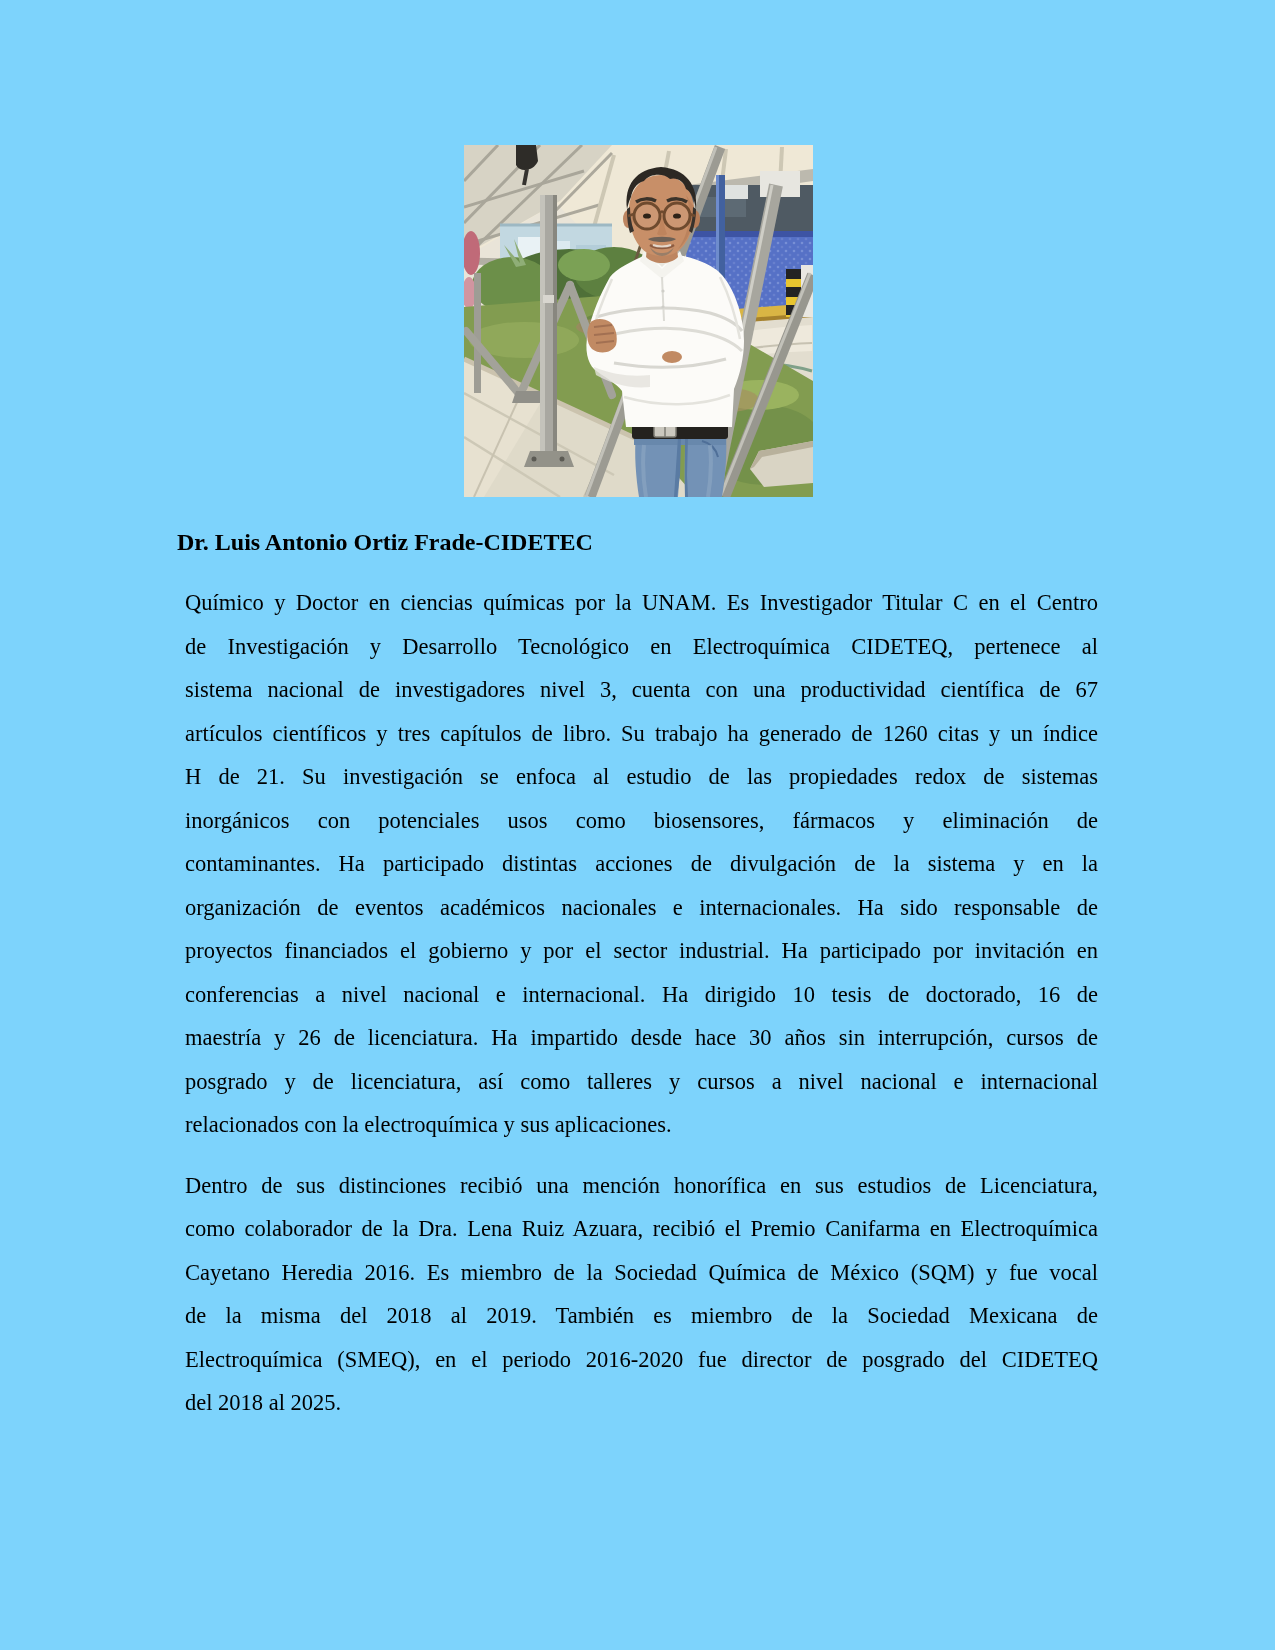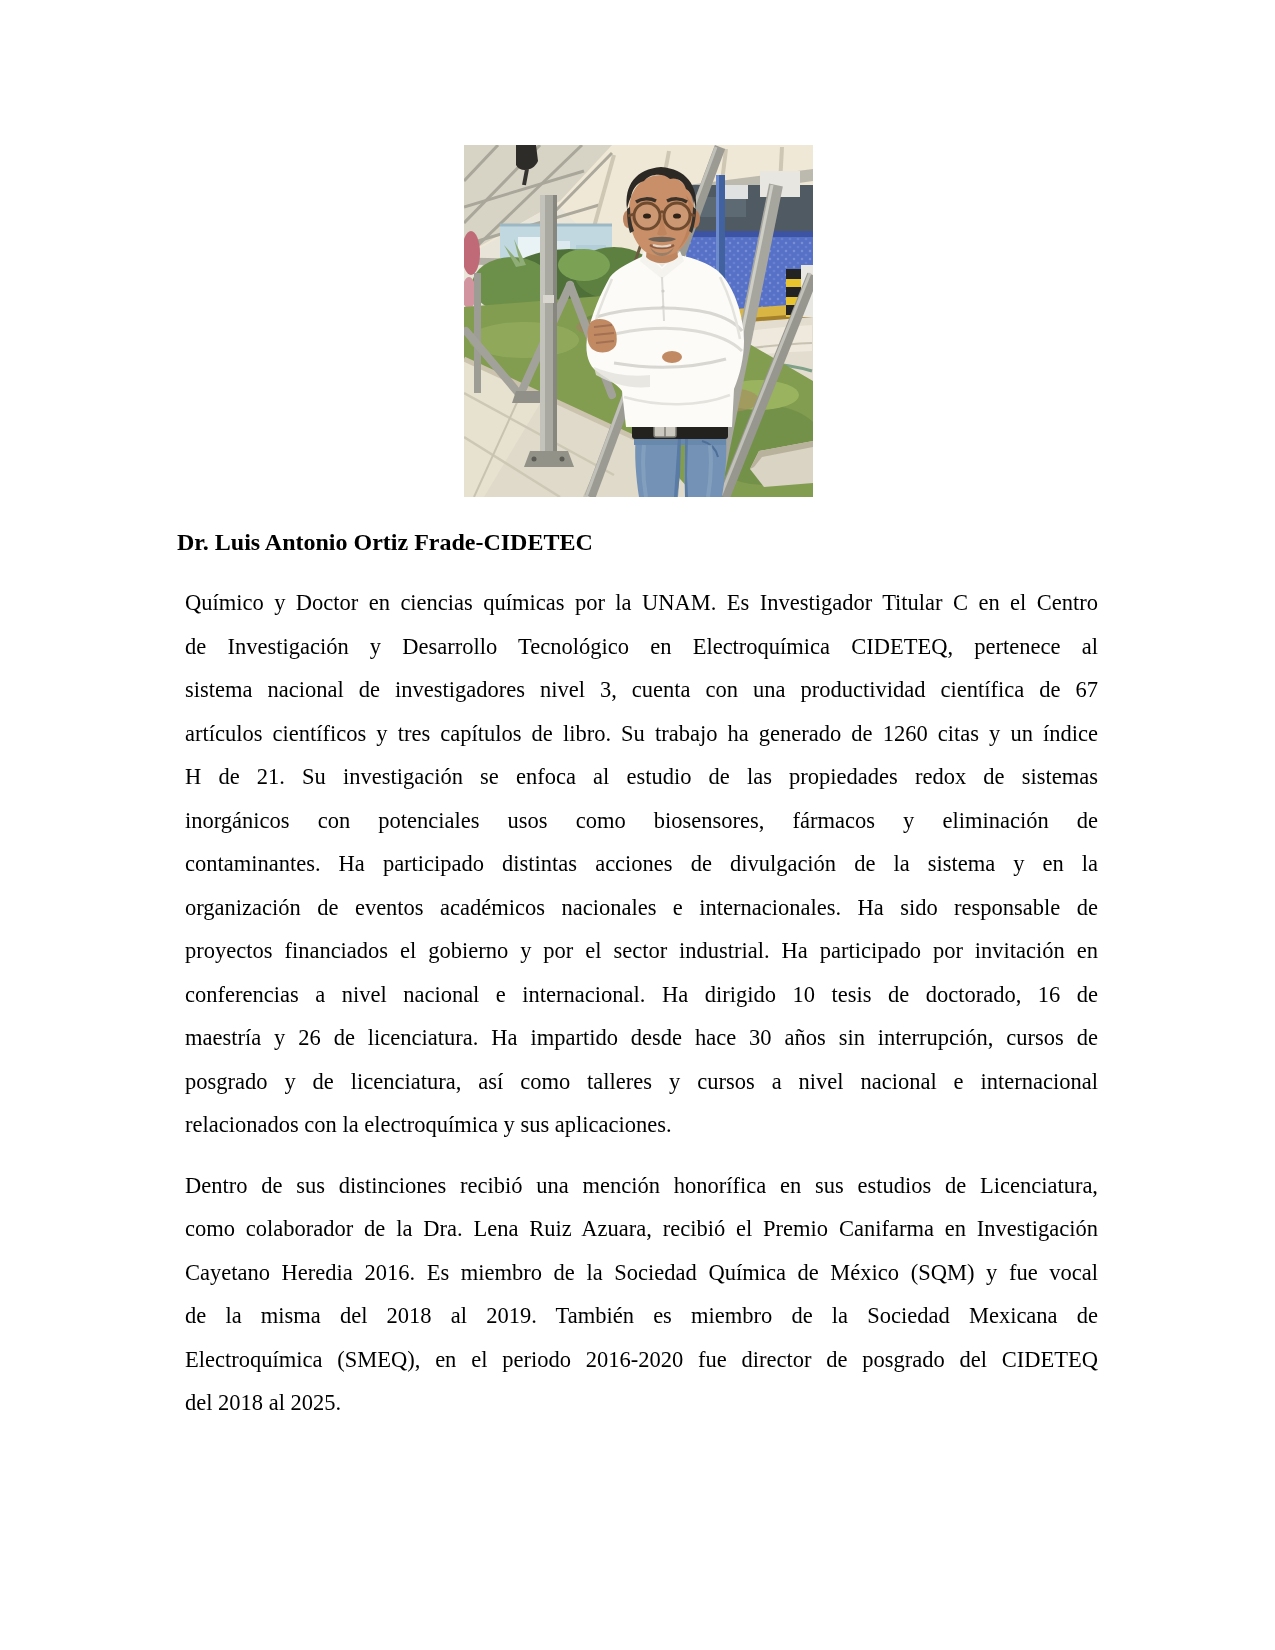--- a/index.html
+++ b/index.html
@@ -1,21 +1,21 @@
 <!DOCTYPE html>
 <html lang="es"><head>
 <meta charset="utf-8">
 <title>Document</title>
 <style>
   html,body{margin:0;padding:0;background:#888;}
   .page{
     position:relative;
     width:1275px;height:1650px;
     margin:0 auto;
-    background:#ffffff;
+    background:#7dd3fc;
     font-family:"Liberation Serif", serif;
     color:#000000;
     overflow:hidden;
   }
   .photo-figure{
     position:absolute;
     left:464px;top:145px;
     width:349px;height:352px;
     margin:0;padding:0;
   }
@@ -265,21 +265,21 @@
           <div class="line">contaminantes. Ha participado distintas acciones de divulgación de la sistema y en la</div>
           <div class="line">organización de eventos académicos nacionales e internacionales. Ha sido responsable de</div>
           <div class="line">proyectos financiados el gobierno y por el sector industrial. Ha participado por invitación en</div>
           <div class="line">conferencias a nivel nacional e internacional. Ha dirigido 10 tesis de doctorado, 16 de</div>
           <div class="line">maestría y 26 de licenciatura. Ha impartido desde hace 30 años sin interrupción, cursos de</div>
           <div class="line">posgrado y de licenciatura, así como talleres y cursos a nivel nacional e internacional</div>
           <div class="line last">relacionados con la electroquímica y sus aplicaciones.</div>
         </div>
         <div class="para">
           <div class="line">Dentro de sus distinciones recibió una mención honorífica en sus estudios de Licenciatura,</div>
-          <div class="line">como colaborador de la Dra. Lena Ruiz Azuara, recibió el Premio Canifarma en Investigación</div>
+          <div class="line">como colaborador de la Dra. Lena Ruiz Azuara, recibió el Premio Canifarma en Electroquímica</div>
           <div class="line">Cayetano Heredia 2016. Es miembro de la Sociedad Química de México (SQM) y fue vocal</div>
           <div class="line">de la misma del 2018 al 2019. También es miembro de la Sociedad Mexicana de</div>
           <div class="line">Electroquímica (SMEQ), en el periodo 2016-2020 fue director de posgrado del CIDETEQ</div>
           <div class="line last">del 2018 al 2025.</div>
         </div>
       </div>
   </div>
 
 </div>
 

